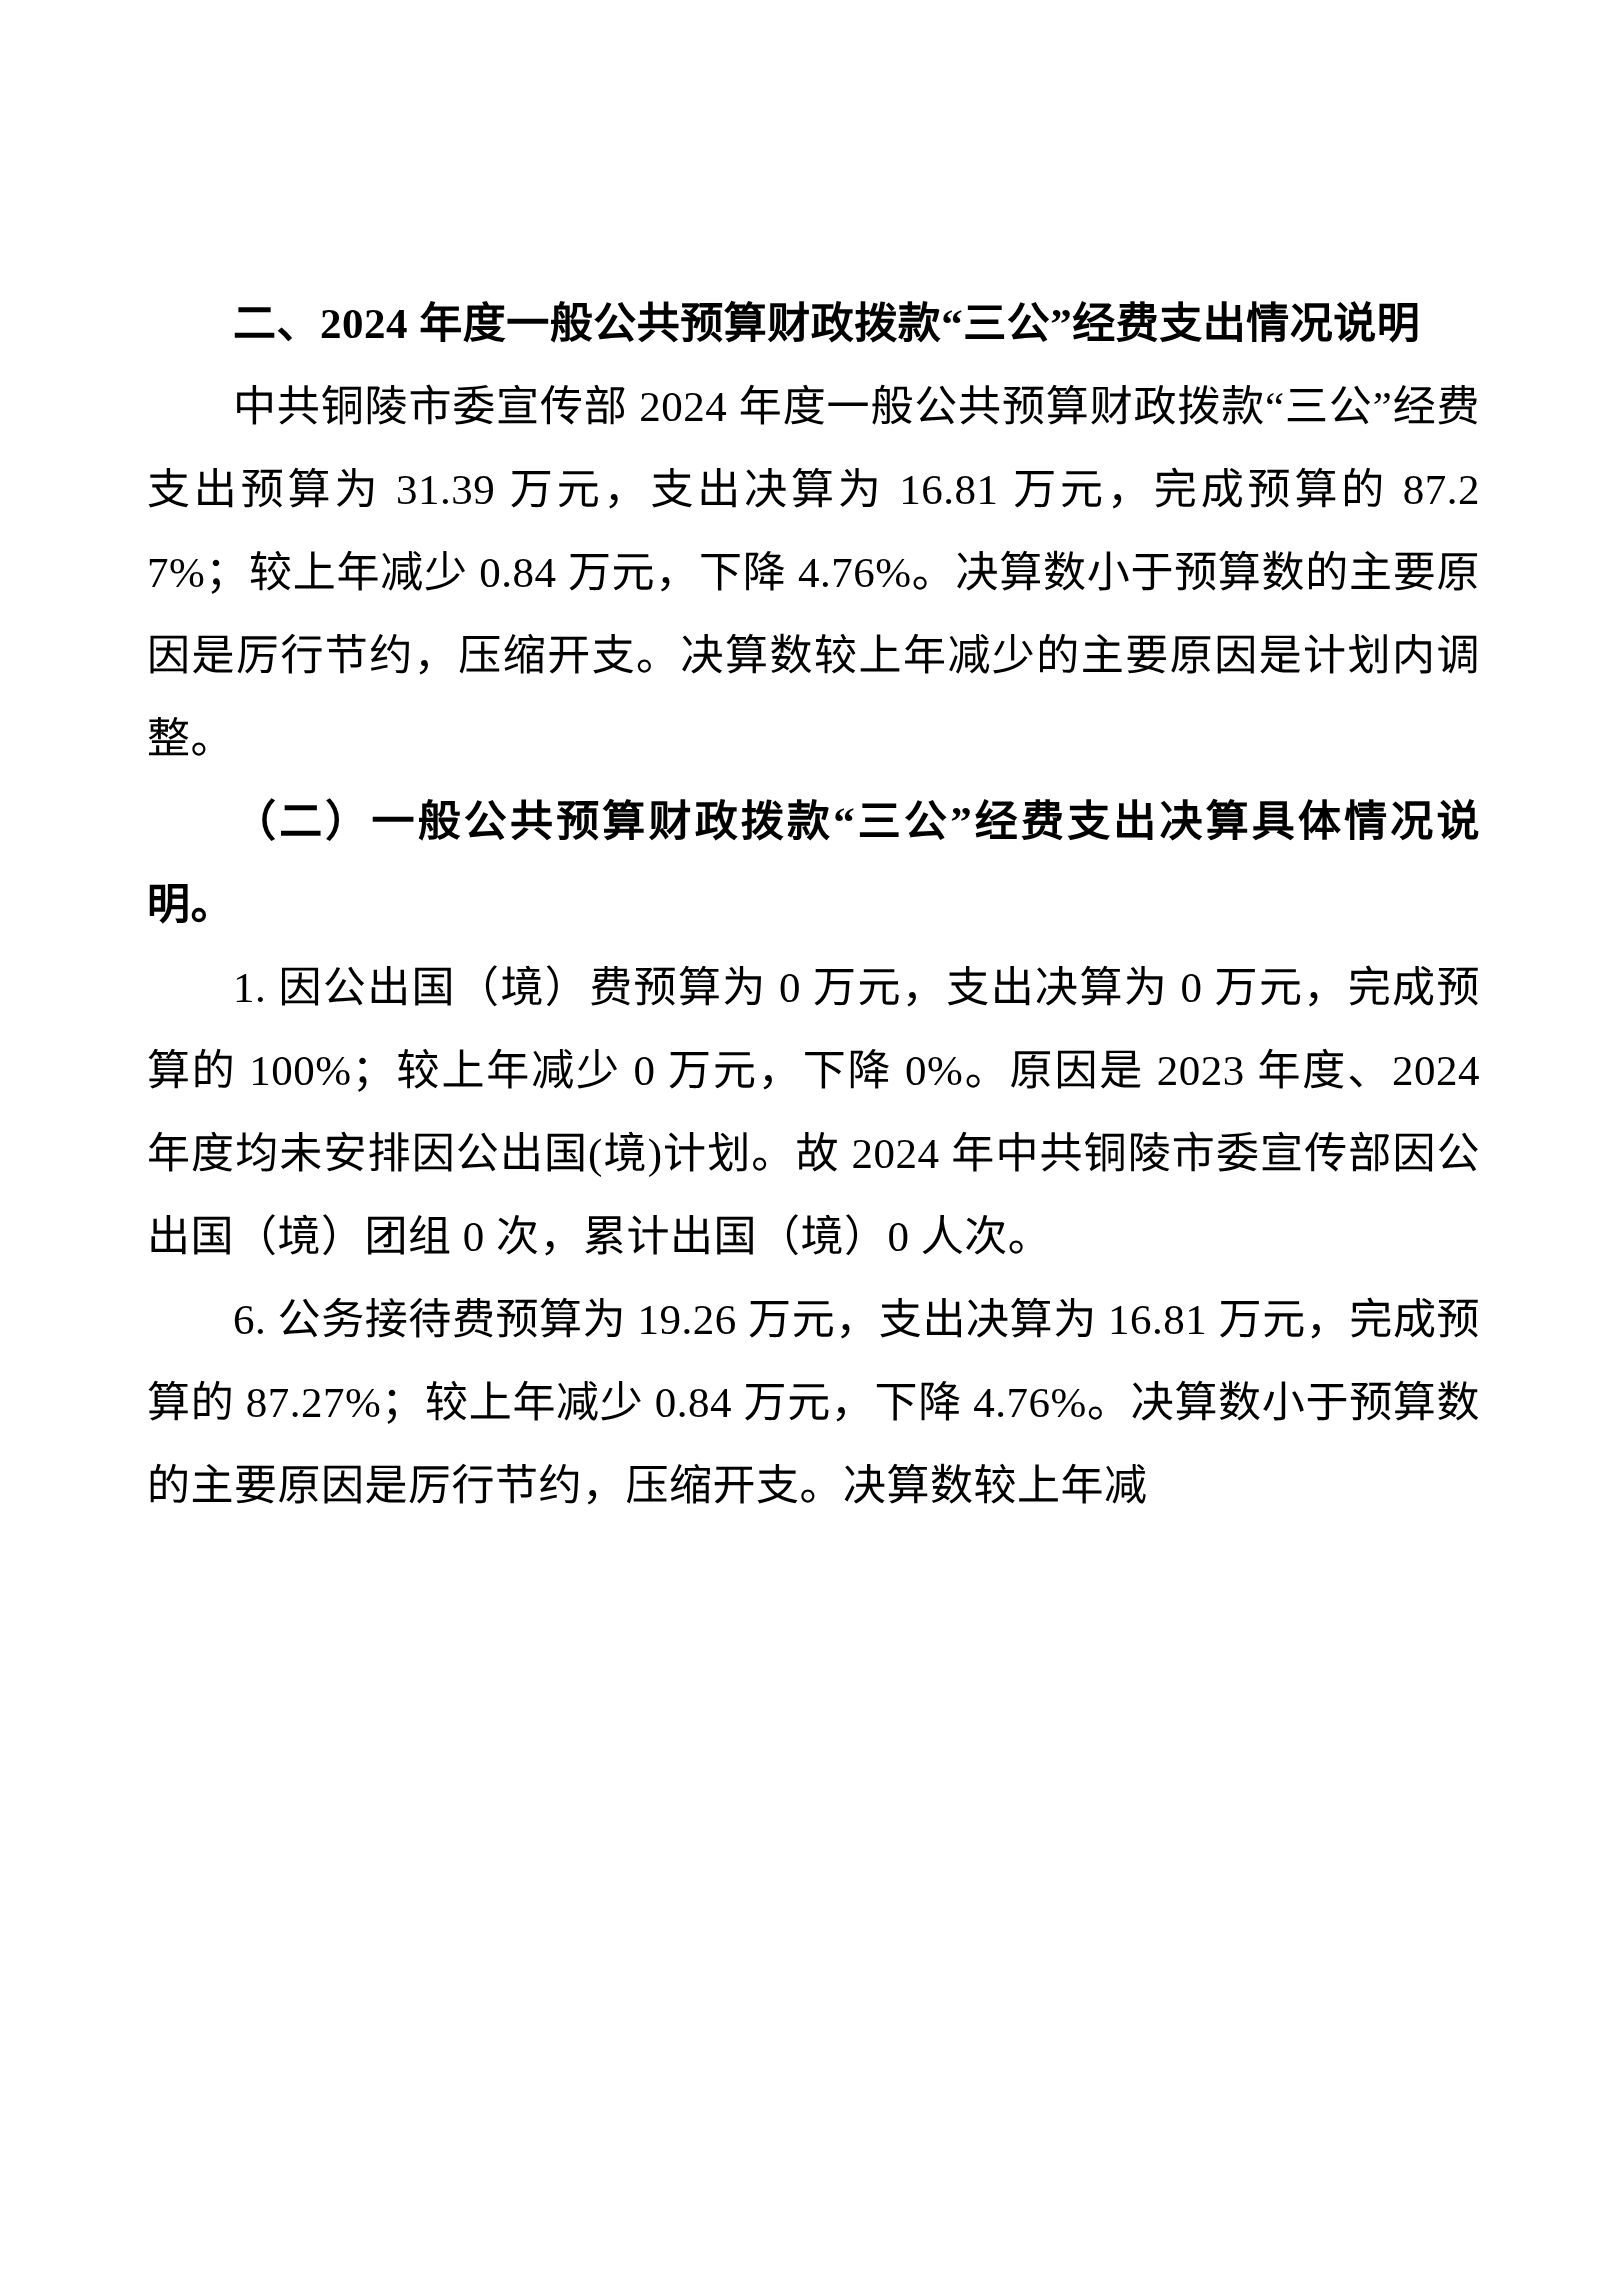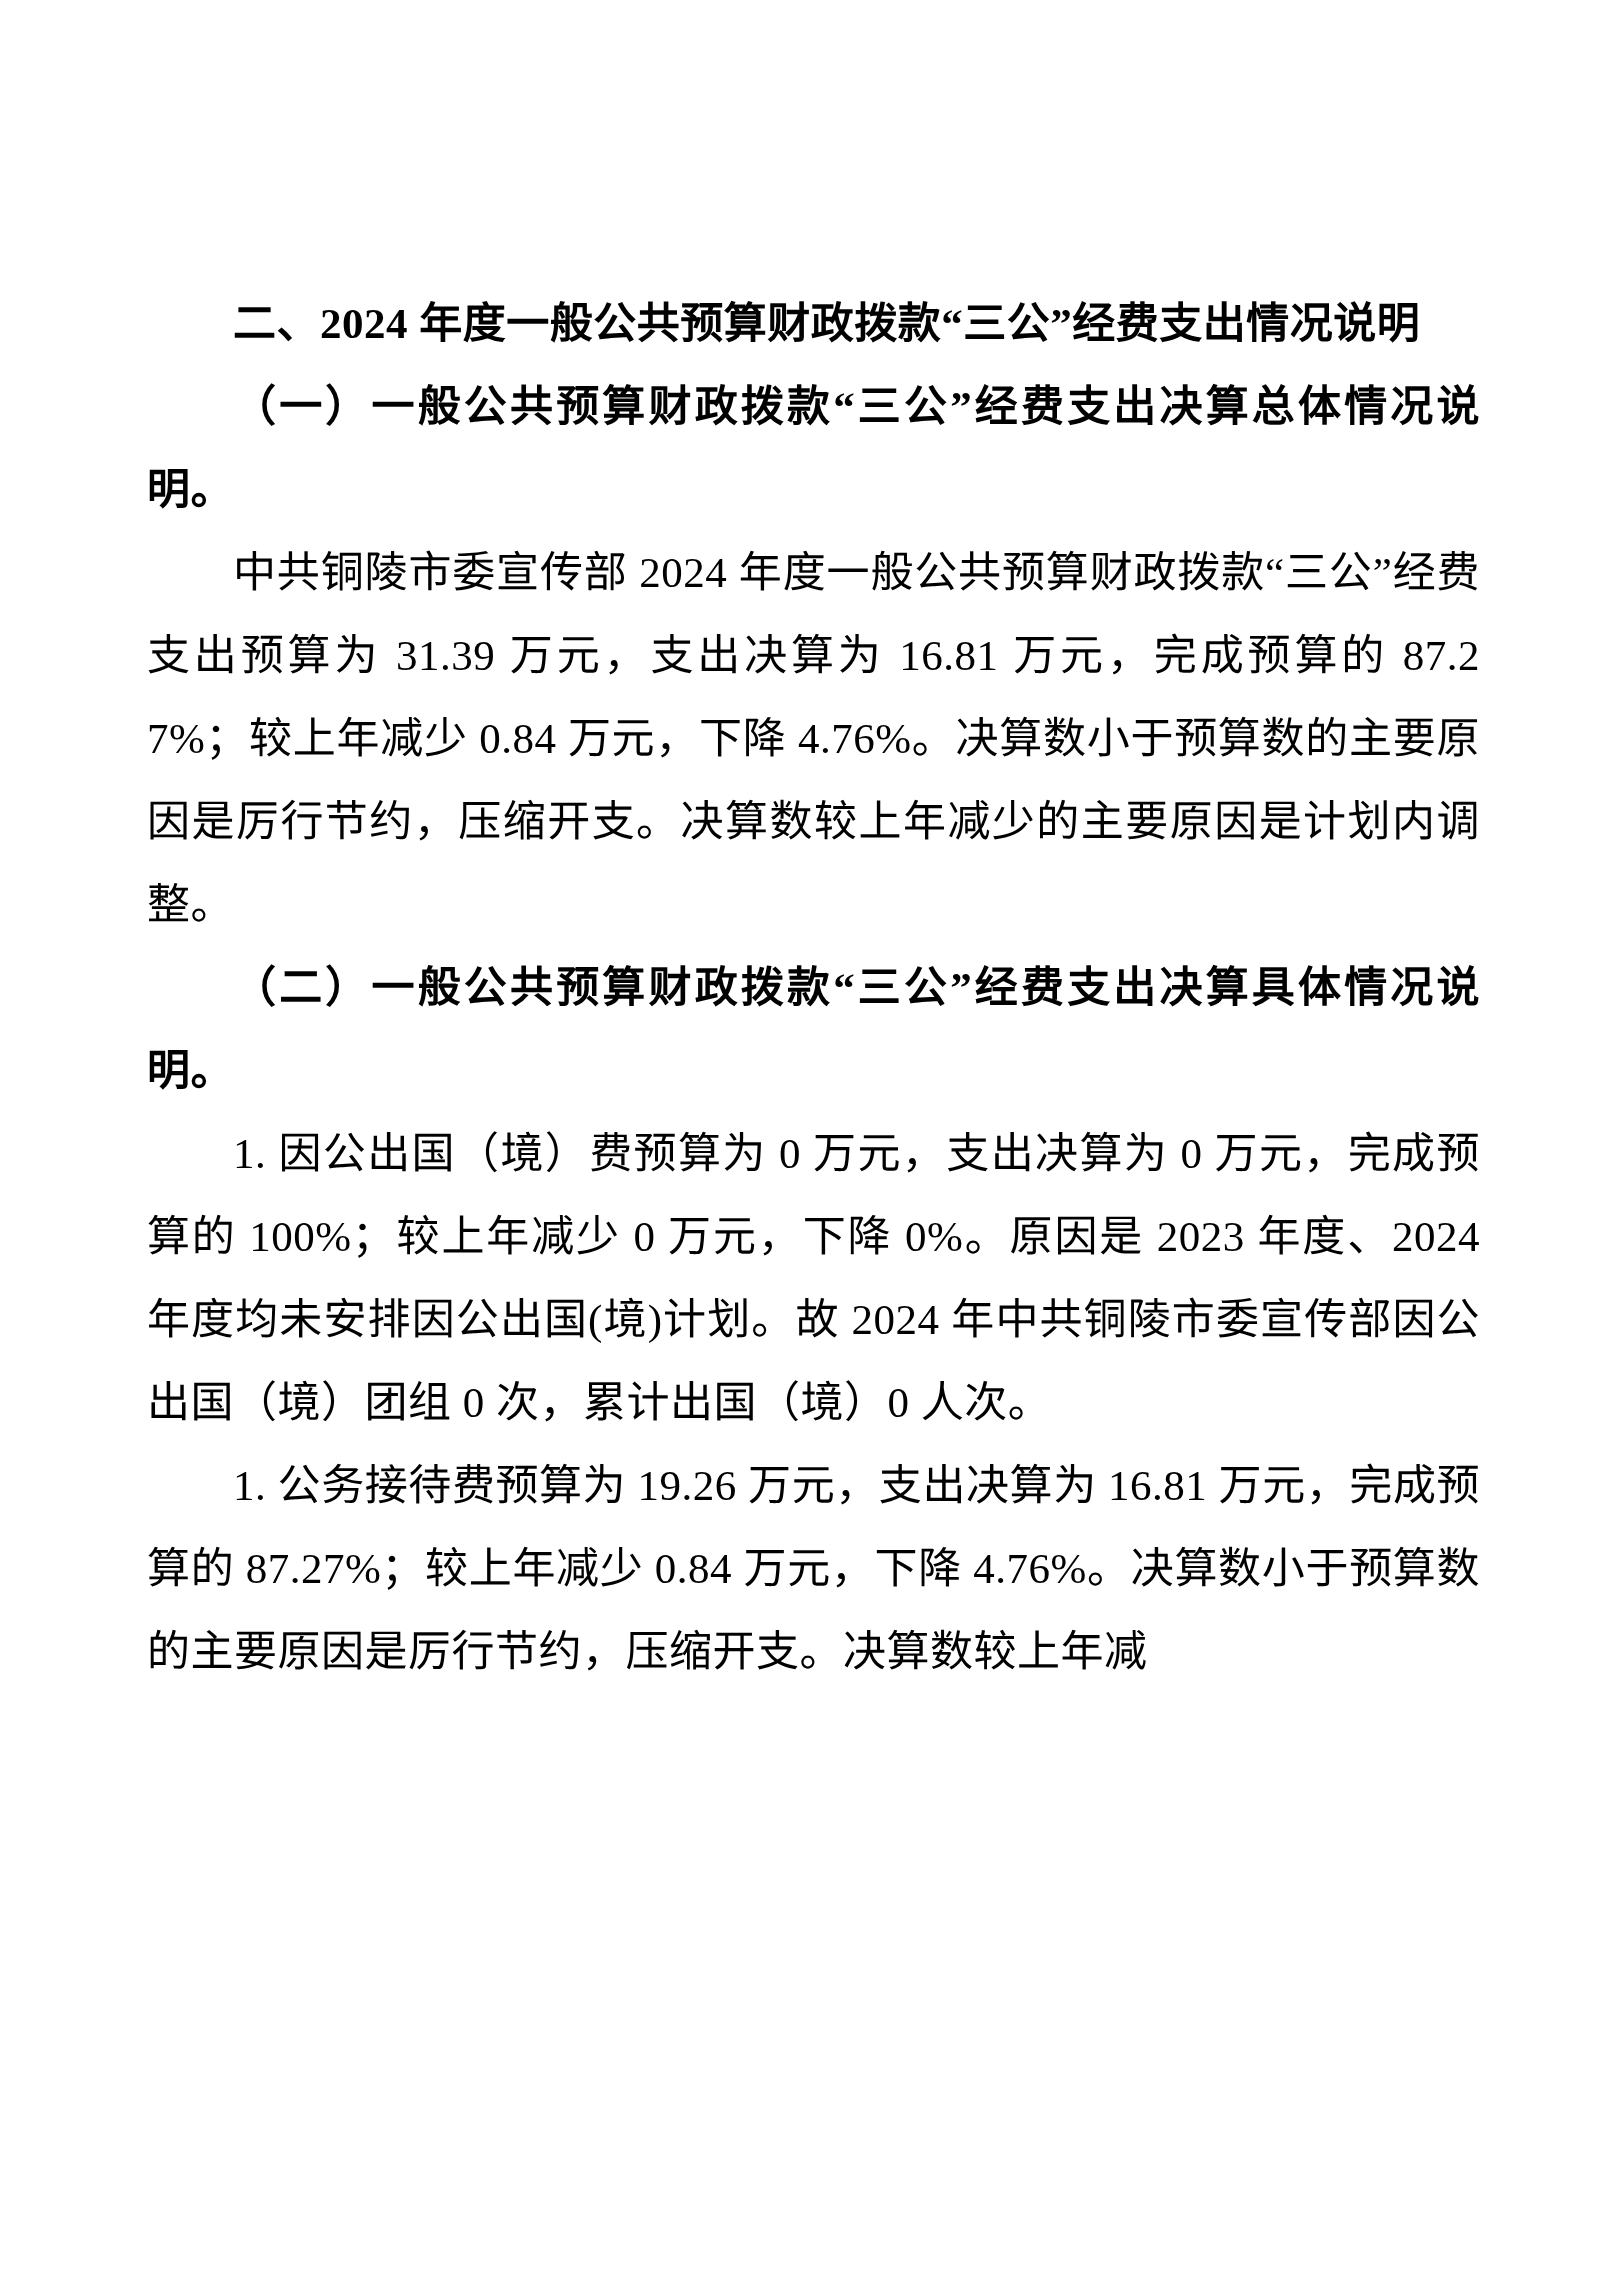--- a/index.html
+++ b/index.html
@@ -40,26 +40,25 @@
   }
 </style>
 </head>
 <body>
 
 <div class="page">
   <div class="content">
 
     <p class="heading"><span>二、2024 年度一般公共预算财政拨款“三公”经费支出情况说明</span></p>
 
-    <p class="heading"><span>（一）一般公共预算财政拨款“三公”经费支出决算总体情况说明。</span></p>
 
     <p><span>中共铜陵市委宣传部 2024 年度一般公共预算财政拨款“三公”经费支出预算为 31.39 万元，支出决算为 16.81 万元，完成预算的 87.27%；较上年减少 0.84 万元，下降 4.76%。决算数小于预算数的主要原因是厉行节约，压缩开支。决算数较上年减少的主要原因是计划内调整。</span></p>
 
     <p class="heading"><span>（二）一般公共预算财政拨款“三公”经费支出决算具体情况说明。</span></p>
 
 
     <p><span class="lead">1. 因公出国（境）费</span><span>预算为 0 万元，支出决算为 0 万元，完成预算的 100%；较上年减少 0 万元，下降 0%。原因是 2023 年度、2024 年度均未安排因公出国(境)计划。故 2024 年中共铜陵市委宣传部因公出国（境）团组 0 次，累计出国（境）0 人次。</span></p>
 
-    <p><span class="lead">1. 公务接待费</span><span>预算为 19.26 万元，支出决算为 16.81 万元，完成预算的 87.27%；较上年减少 0.84 万元，下降 4.76%。决算数小于预算数的主要原因是厉行节约，压缩开支。决算数较上年减</span></p>
+    <p><span class="lead">6. 公务接待费</span><span>预算为 19.26 万元，支出决算为 16.81 万元，完成预算的 87.27%；较上年减少 0.84 万元，下降 4.76%。决算数小于预算数的主要原因是厉行节约，压缩开支。决算数较上年减</span></p>
 
   </div>
 </div>
 
 
 </body></html>

